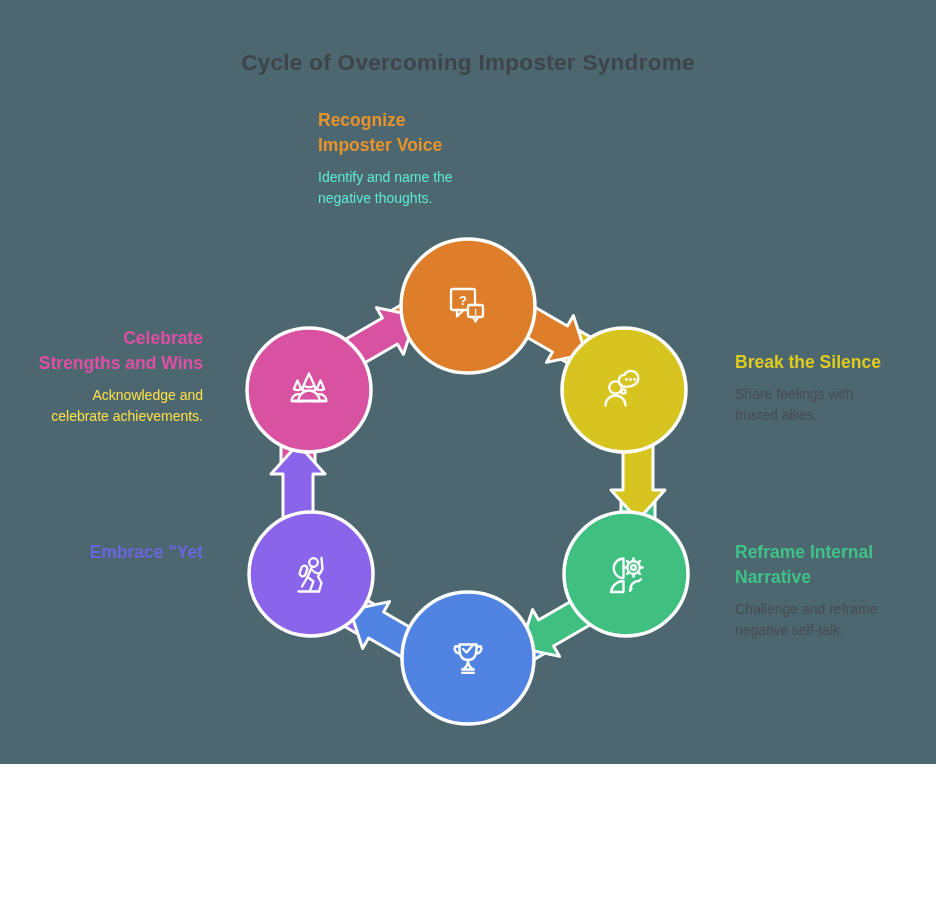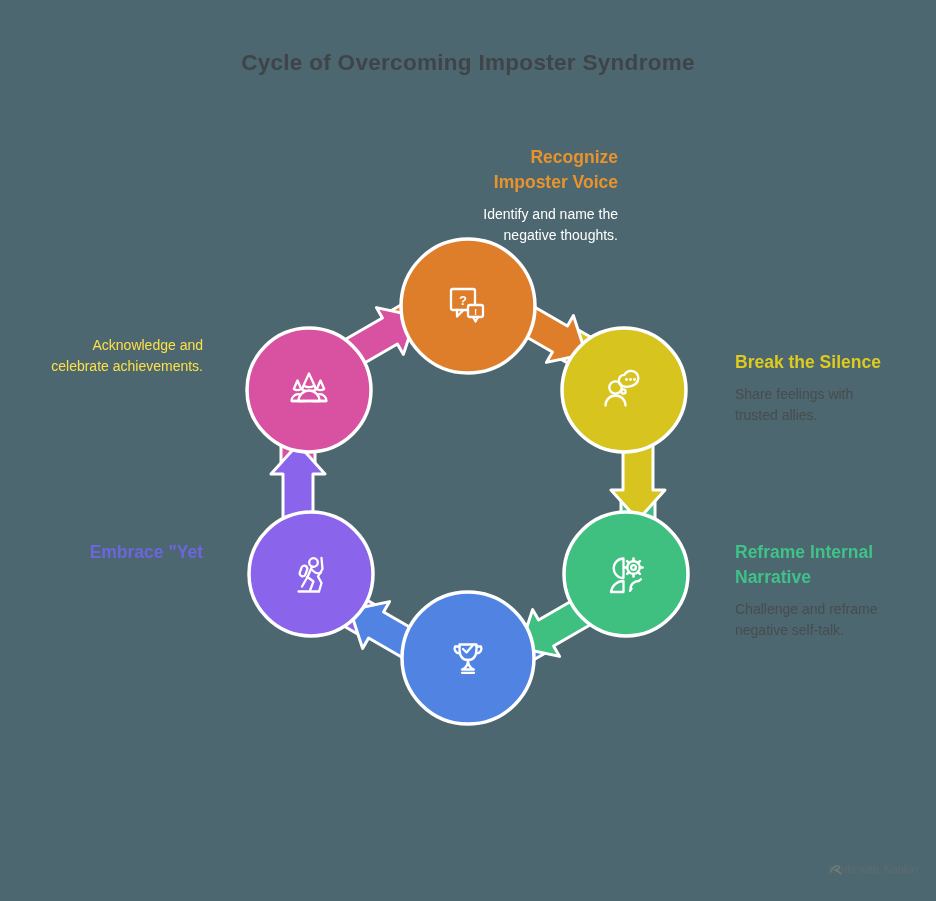--- a/index.html
+++ b/index.html
@@ -1,24 +1,24 @@
 <!DOCTYPE html>
 <html><head>
 <meta charset="utf-8">
 <style>
   html,body{margin:0;padding:0;}
   body{font-family:"Liberation Sans", sans-serif;}
-  .stage{position:relative;width:936px;height:901px;overflow:hidden;}
+  .stage{position:relative;width:936px;height:764px;overflow:hidden;}
   .stage svg{position:absolute;left:0;top:0;}
   .diagram-title{position:absolute;left:0;top:50px;width:936px;text-align:center;
     font-size:22.5px;font-weight:700;letter-spacing:.3px;}
   .node-label{position:absolute;}
   .node-heading{font-size:17.5px;font-weight:700;line-height:1.42;white-space:pre-line;}
   .node-desc{font-size:14px;line-height:1.5;margin-top:9px;white-space:pre-line;}
-  .align-c{text-align:right;margin-top:37px;}
+  .align-c{text-align:left;}
   .align-l{text-align:left;}
   .align-r{text-align:right;}
   .watermark{position:absolute;right:18px;top:863px;display:flex;align-items:center;gap:5px;
     font-size:11px;color:#5F6B6F;cursor:pointer;}
   .icon-stroke{fill:none;stroke:#fff;stroke-width:2.3;stroke-linecap:round;stroke-linejoin:round;}
   .glyph{fill:#fff;font-weight:700;text-anchor:middle;font-family:"Liberation Sans",sans-serif;}
 </style>
 </head>
 <body>
 
@@ -140,21 +140,21 @@
       <path d="M6.5,35 a6.8,6.8 0 0 1 13.6,0 z" fill="#D951A1"></path>
       <path d="M27.9,35 a6.8,6.8 0 0 1 13.6,0 z" fill="#D951A1"></path>
       <path d="M13.5,35 a10.5,10.5 0 0 1 21,0 z" fill="#D951A1"></path>
       <line x1="7" y1="35" x2="41" y2="35"></line>
     </g>
   </svg>
 
   <div class="node-label align-c" style="left:318px;top:108px;width:300px;">
     <div class="node-heading" style="color: rgb(232, 147, 44);">Recognize
 Imposter Voice</div>
-    <div class="node-desc" style="color: #ffffff;">Identify and name the
+    <div class="node-desc" style="color: #5eead4;">Identify and name the
 negative thoughts.</div>
   </div>
 
   <div class="node-label align-l" style="left:735px;top:540px;width:190px;">
     <div class="node-heading" style="color: rgb(63, 194, 135);">Reframe Internal
 Narrative</div>
     <div class="node-desc" style="color: rgb(71, 76, 79);">Challenge and reframe
 negative self-talk.</div>
   </div>
 
@@ -163,20 +163,22 @@
     <div class="node-desc" style="color: rgb(71, 76, 79);">Share feelings with
 trusted allies.</div>
   </div>
 
 
   <div class="node-label align-r" style="left:18px;top:540px;width:185px;">
     <div class="node-heading" style="color: rgb(108, 102, 221);">Embrace "Yet</div>
   </div>
 
   <div class="node-label align-r" style="left:18px;top:326px;width:185px;">
+    <div class="node-heading" style="color: rgb(223, 79, 164);">Celebrate
+Strengths and Wins</div>
     <div class="node-desc" style="color: #fde047;">Acknowledge and
 celebrate achievements.</div>
   </div>
 
   <div class="watermark">
     <span>Made with</span>
     <svg width="13" height="13" viewBox="0 0 14 14">
       <path d="M2,9.5 C3.5,3.5 9,2 11,4 C12.5,5.8 8,8 5.8,7 C9,9.5 12,8.8 12.5,12" fill="none" stroke="#6E7F7A" stroke-width="1.5" stroke-linecap="round"></path>
     </svg>
     <span>Napkin</span>

